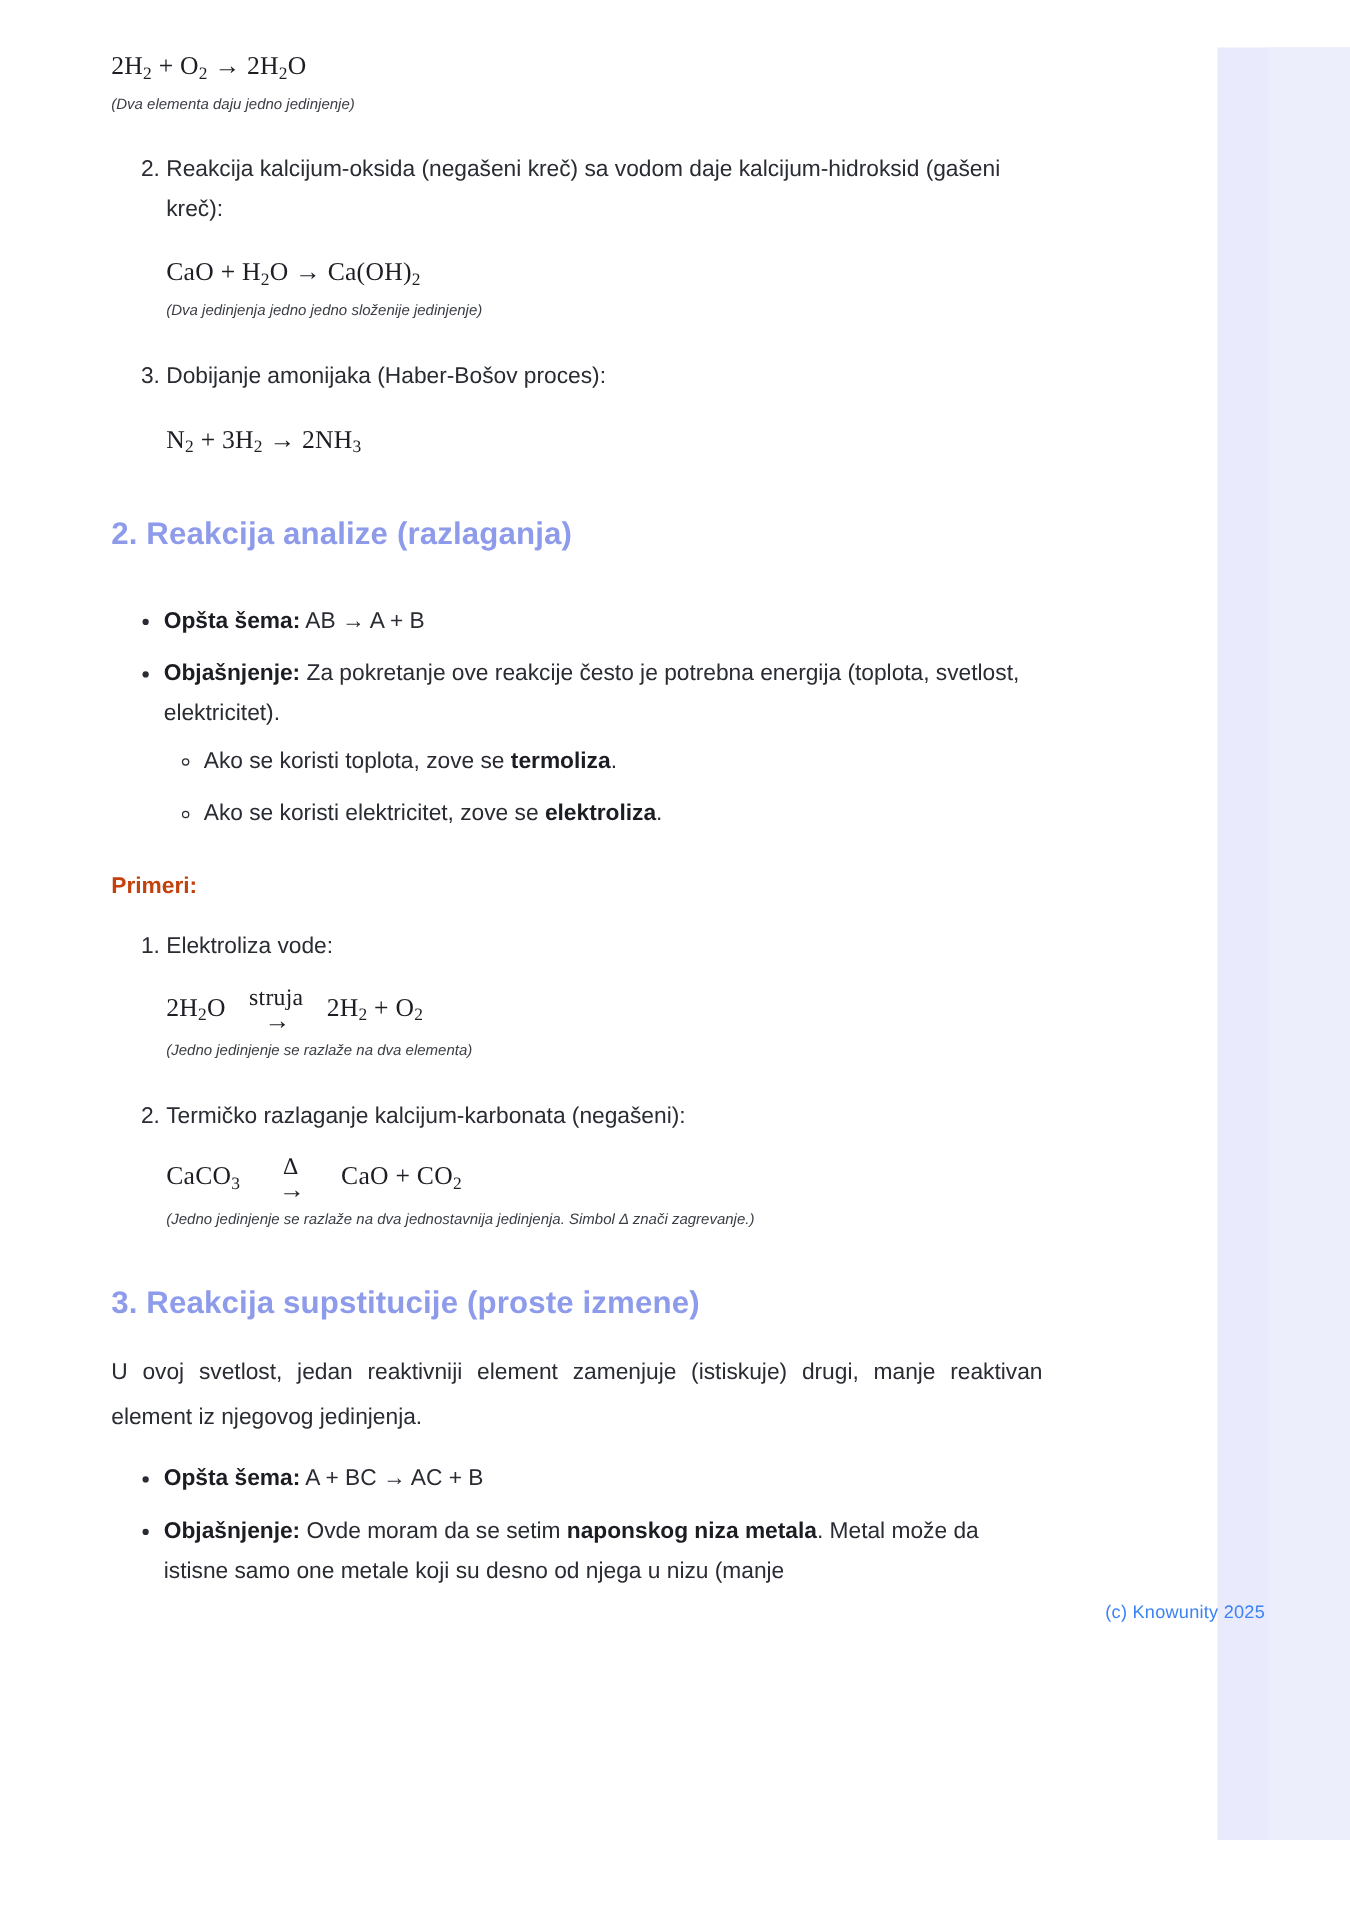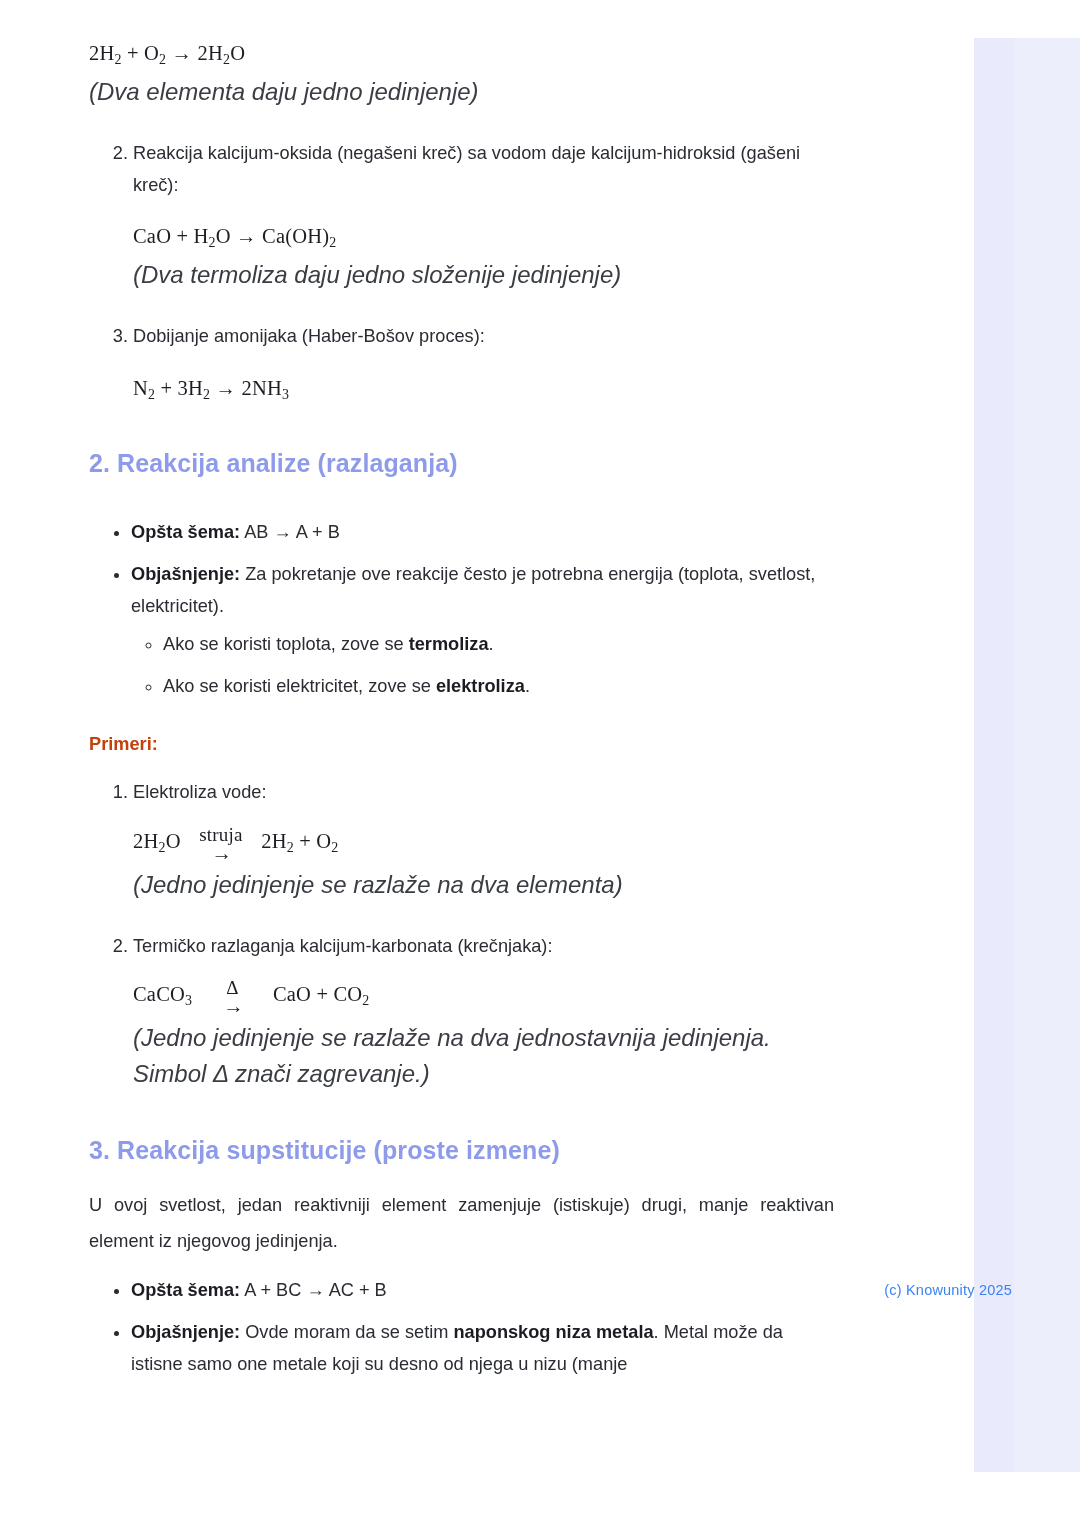--- a/index.html
+++ b/index.html
@@ -51,21 +51,21 @@
     letter-spacing: .2px;
     margin: 0;
     line-height: 1.35;
   }
   .eq sub {
     font-size: 0.68em;
     vertical-align: -0.28em;
   }
   .note {
     font-style: italic;
-    font-size: 24px;
+    font-size: 12px;
     color: #3a3d44;
     margin: 4px 0 0 0;
     line-height: 1.5;
   }
   .para {
     font-size: 18.2px;
     line-height: 1.95;
     color: #2a2c33;
     margin: 0;
     text-align: justify;
@@ -167,21 +167,21 @@
 
     <div class="spacer-28"></div>
 
     <ol class="numlist" start="2">
       <li>
         <span>Reakcija kalcijum-oksida (negašeni kreč) sa vodom daje kalcijum-hidroksid (gašeni kreč):</span>
         <div class="spacer-22"></div>
         <p class="eq">
           CaO + H<sub>2</sub>O → Ca(OH)<sub>2</sub>
         </p>
-        <p class="note">(Dva termoliza daju jedno složenije jedinjenje)</p>
+        <p class="note">(Dva jedinjenja jedno jedno složenije jedinjenje)</p>
         <div class="spacer-28"></div>
       </li>
       <li>
         <span>Dobijanje amonijaka (Haber-Bošov proces):</span>
         <div class="spacer-22"></div>
         <p class="eq">
           N<sub>2</sub> + 3H<sub>2</sub> → 2NH<sub>3</sub>
         </p>
       </li>
     </ol>
@@ -227,21 +227,21 @@
           <span class="arrow-over">
             <span class="lbl">struja</span>
             <span class="shaft">→</span>
           </span>
           2H<sub>2</sub> + O<sub>2</sub>
         </p>
         <p class="note">(Jedno jedinjenje se razlaže na dva elementa)</p>
         <div class="spacer-28"></div>
       </li>
       <li>
-        <span>Termičko razlaganja kalcijum-karbonata (krečnjaka):</span>
+        <span>Termičko razlaganje kalcijum-karbonata (negašeni):</span>
         <div class="spacer-16"></div>
         <p class="eq">
           CaCO<sub>3</sub>
           <span class="arrow-over">
             <span class="lbl">Δ</span>
             <span class="shaft">→</span>
           </span>
           CaO + CO<sub>2</sub>
         </p>
         <p class="note">(Jedno jedinjenje se razlaže na dva jednostavnija jedinjenja. Simbol Δ znači zagrevanje.)</p>

